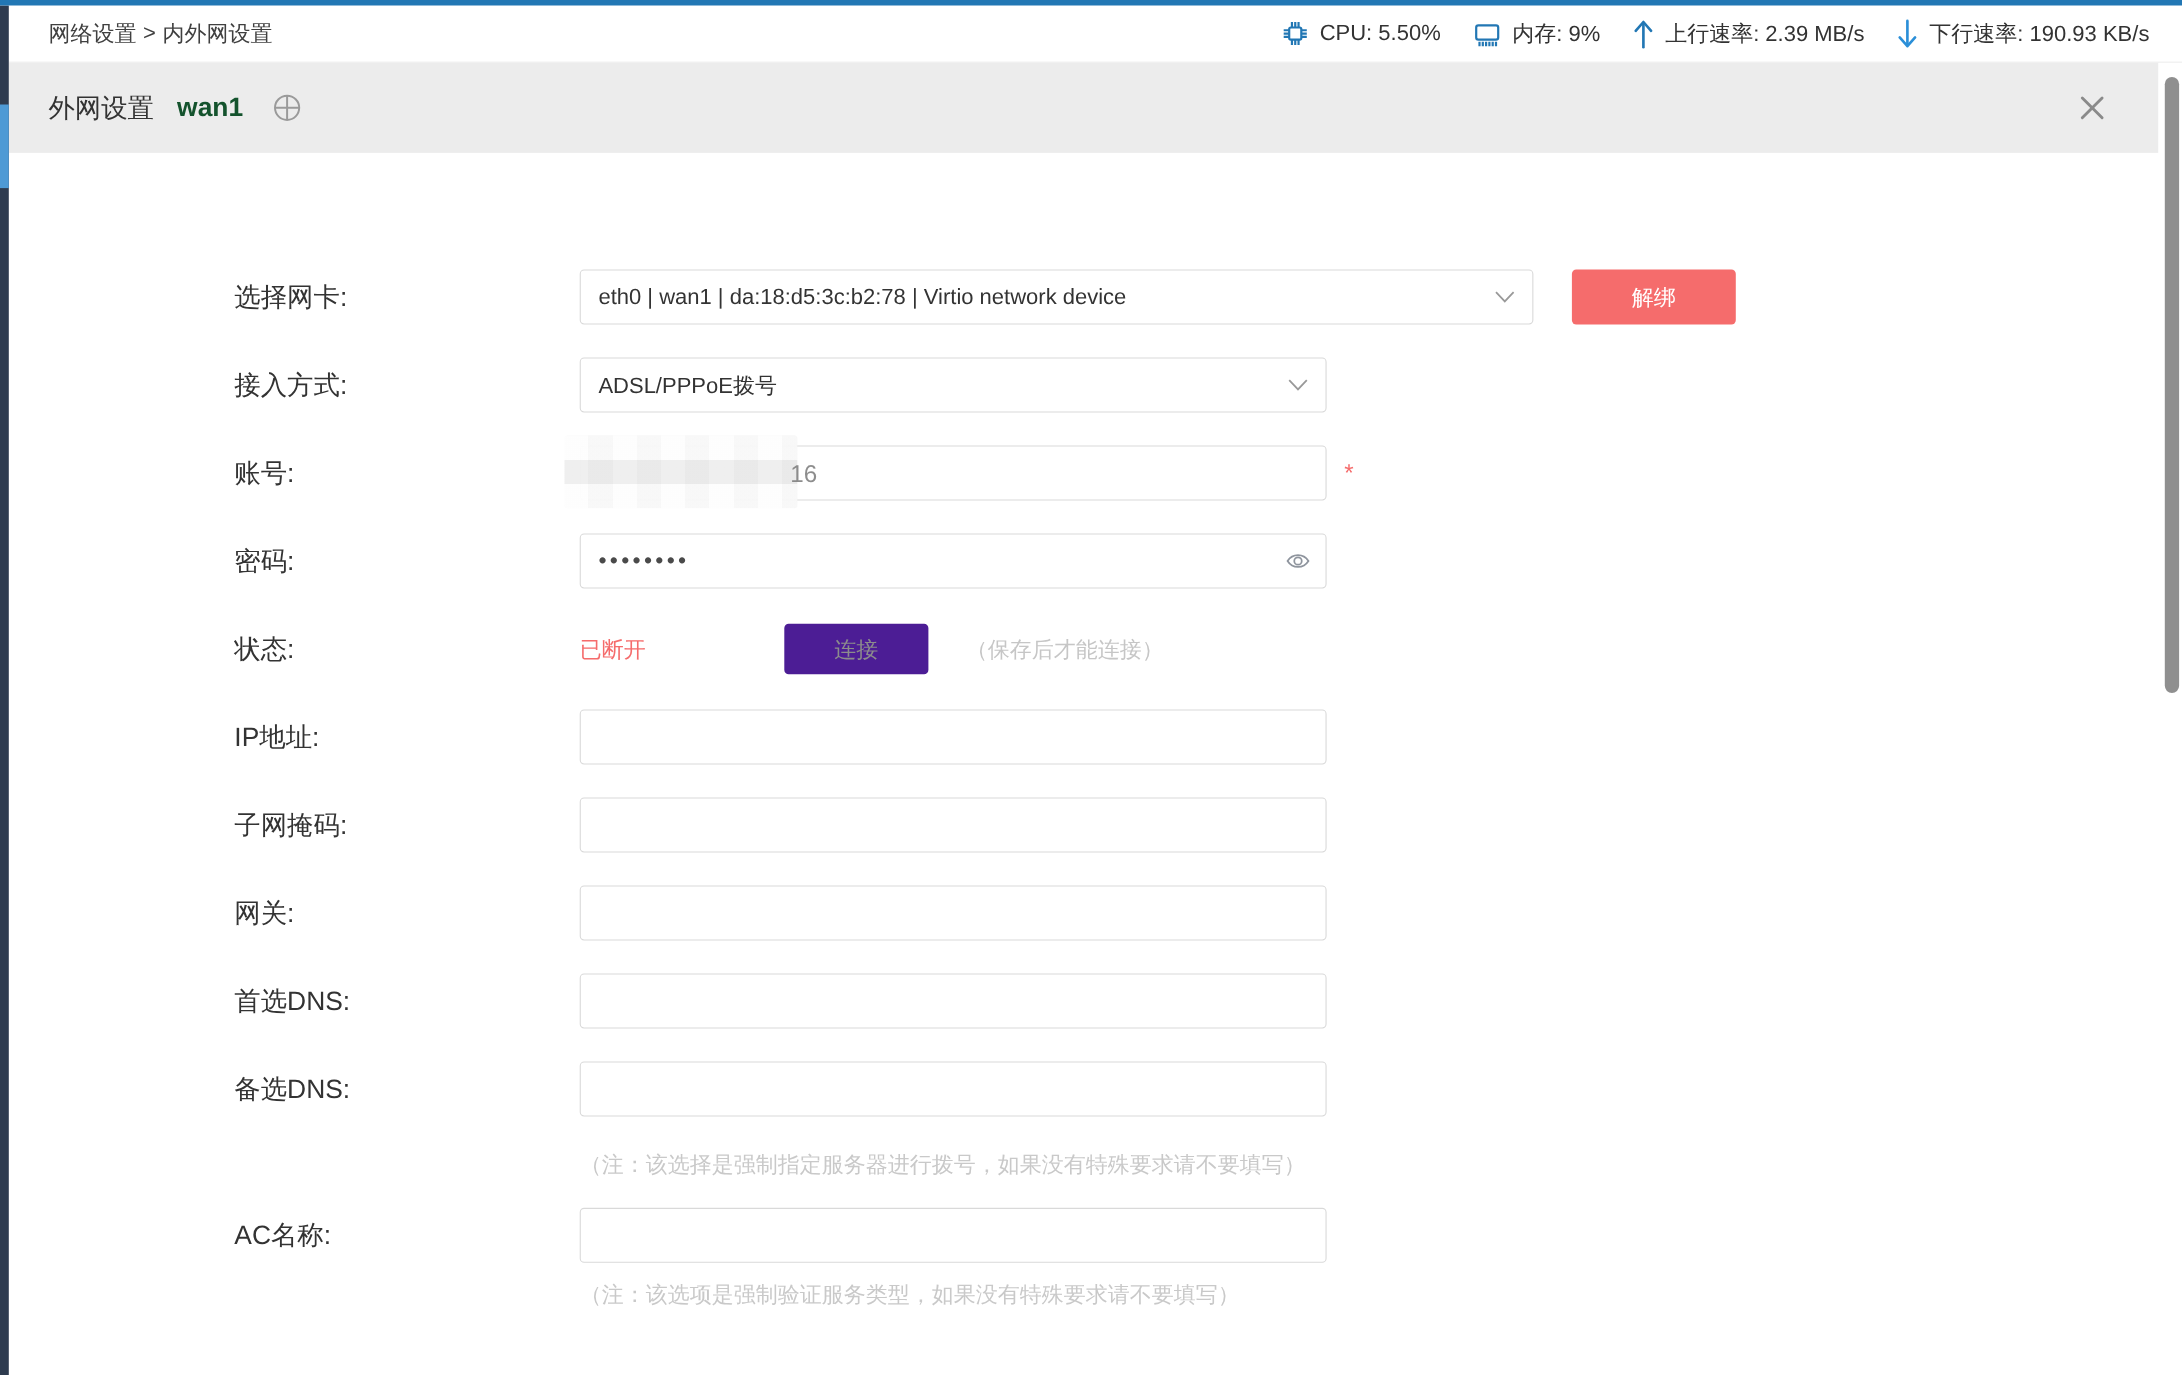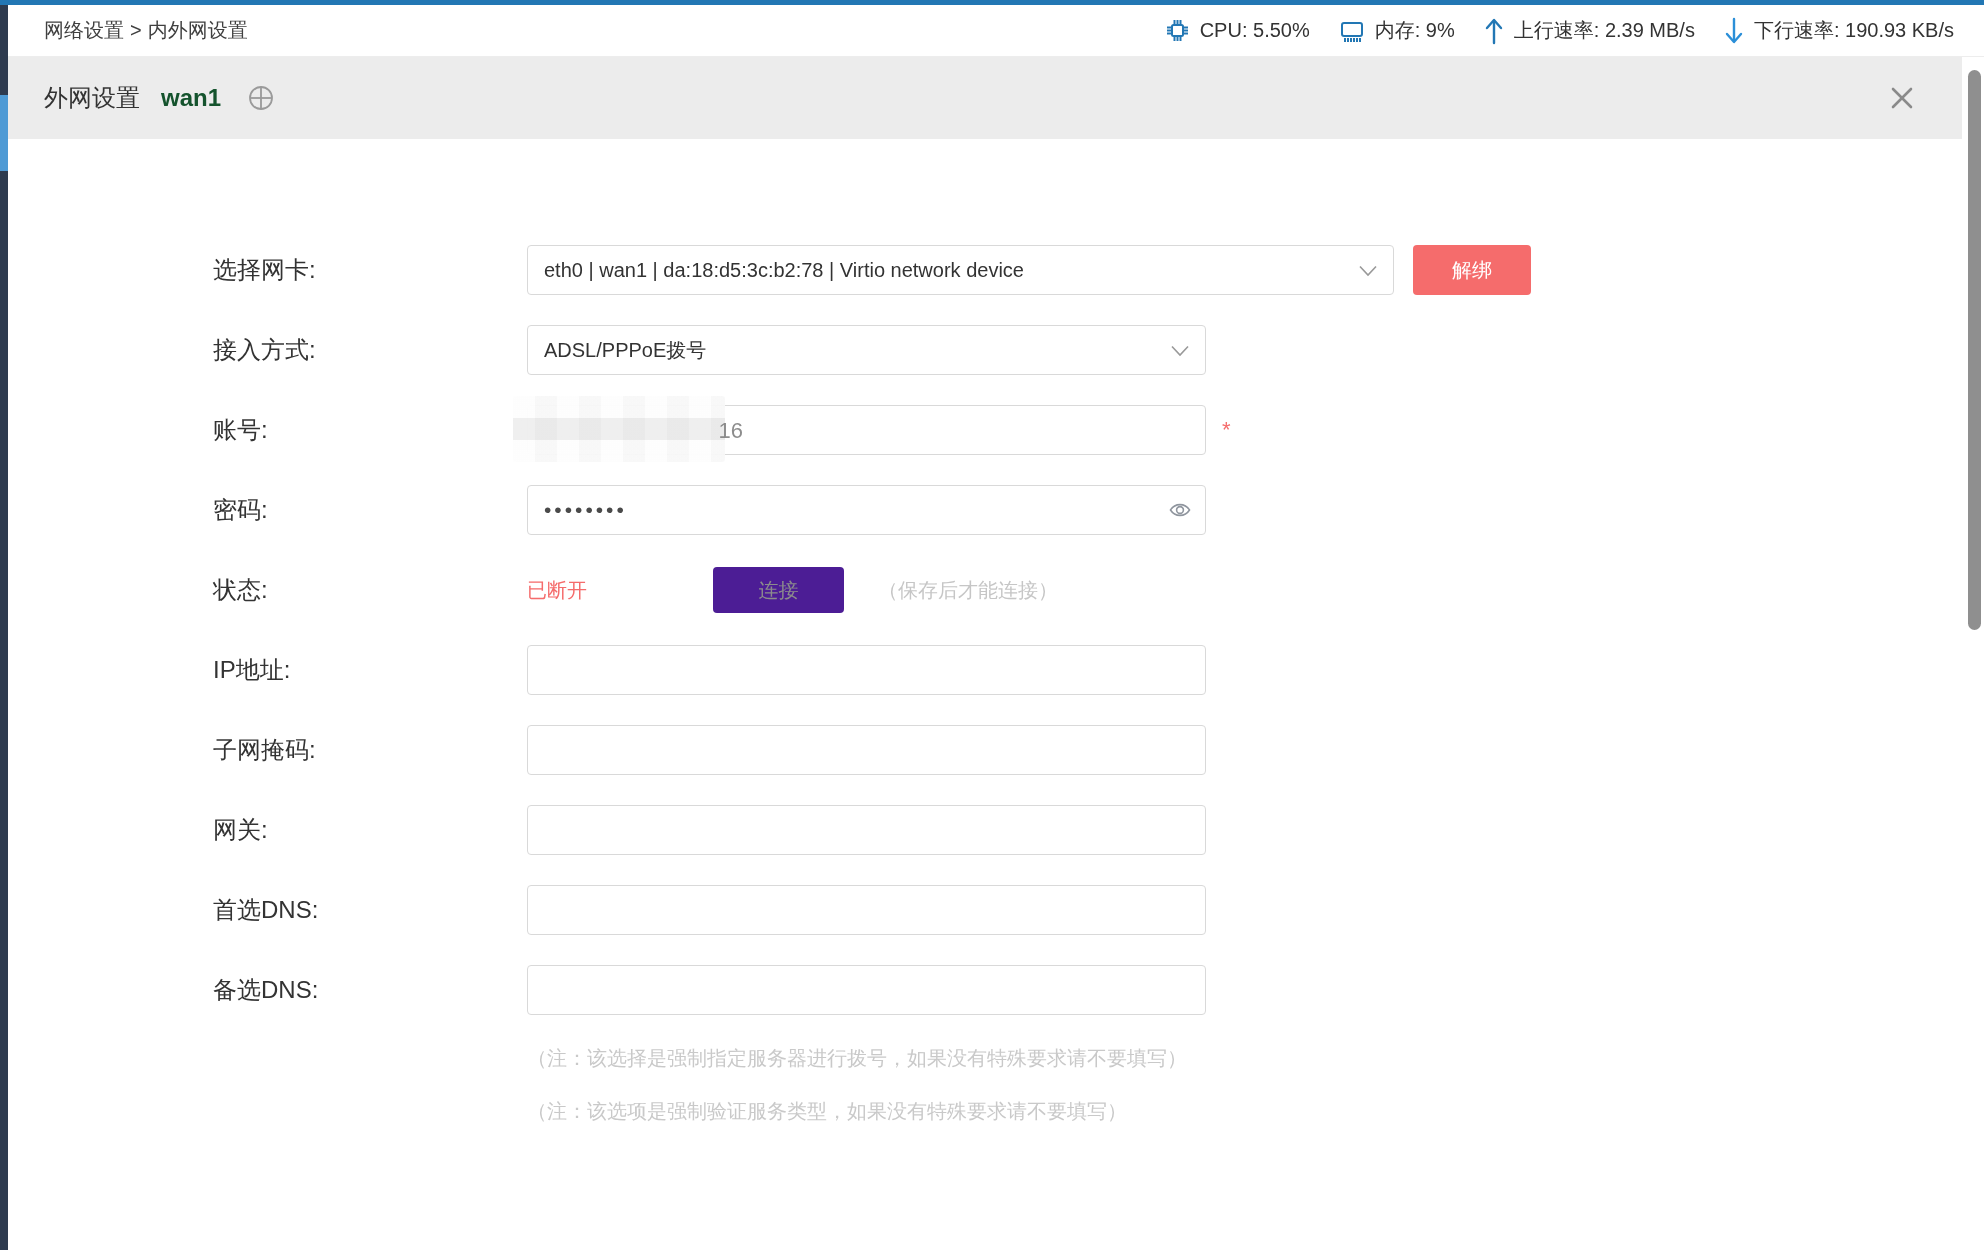--- a/index.html
+++ b/index.html
@@ -47,21 +47,21 @@
   }
   .select { display:flex; align-items:center; padding:0 48px 0 16px; position:relative; cursor:pointer; }
   .select .chev { position:absolute; right:16px; top:50%; transform:translateY(-50%); }
   .select.wide { width:867px; }
   .select.mid  { width:679px; }
   .text-input { width:679px; padding:0 16px; outline:none; }
   .input-wrap { position:relative; width:679px; flex:none; }
   .input-wrap .text-input { width:100%; }
   .required { color:#f56c6c; font-size:22px; margin-left:16px; }
   .btn-danger {
-    margin-left:19px; width:118px; height:50px; border:none; border-radius:4px;
+    margin-left:35px; width:149px; height:50px; border:none; border-radius:4px;
     background:#f56c6c; color:#fff; font-size:20px; font-family:inherit; cursor:pointer;
   }
   .pwd { letter-spacing:3px; font-size:21px; color:#4a4a4a; }
   .eye { position:absolute; right:14px; top:50%; transform:translateY(-50%); cursor:pointer; display:flex; }
   
   .mosaic {
     position:absolute; left:-14px; top:-9px; width:212px; height:66px; z-index:3;
     background-image:
       repeating-linear-gradient(0deg, rgba(252,252,252,0.75) 0 22px, rgba(233,233,233,0.75) 22px 44px),
       repeating-linear-gradient(90deg, rgba(255,255,255,0.85) 0 22px, rgba(228,228,228,0.72) 22px 44px);
@@ -245,18 +245,22 @@
       <input class="text-input" type="text" value="" style="">
     </div>
 
     <div class="form-row">
       <span class="f-label">备选DNS:</span>
       <input class="text-input" type="text" value="" style="">
     </div>
 
     <div class="note">（注：该选择是强制指定服务器进行拨号，如果没有特殊要求请不要填写）</div>
 
+    <div class="form-row tight">
+      <span class="f-label">AC名称:</span>
+      <input class="text-input" type="text" value="" style="">
+    </div>
     <div class="note">（注：该选项是强制验证服务类型，如果没有特殊要求请不要填写）</div>
 
   </div>
 </div>
 
 <div class="scroll-thumb"></div>
 
 </body></html>

